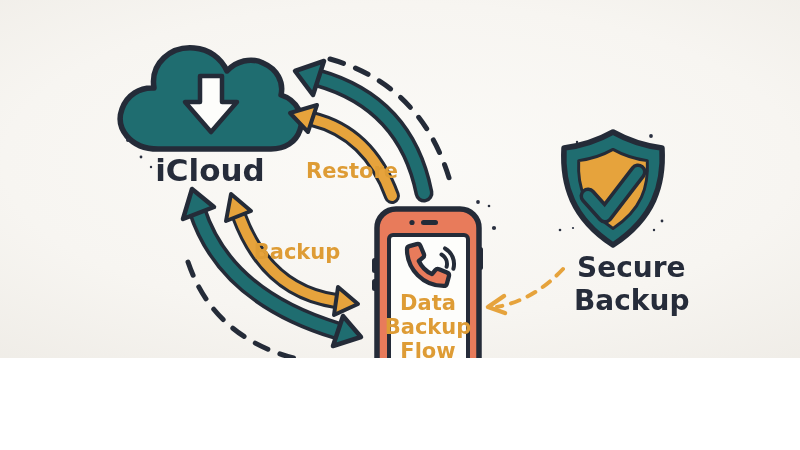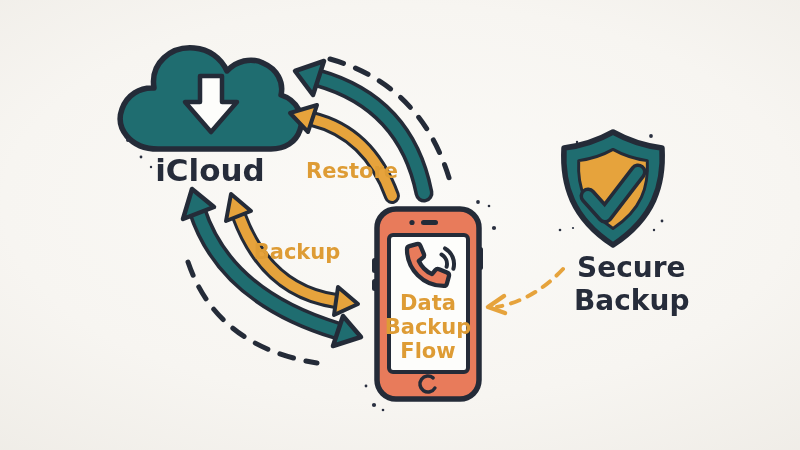--- a/index.html
+++ b/index.html
@@ -1,17 +1,17 @@
 <!DOCTYPE html>
 <html><head>
 <meta charset="utf-8">
 <style>
   html,body{margin:0;padding:0;}
   .stage{
-    width:800px;height:450px;position:relative;overflow:hidden;
+    width:800px;height:358px;position:relative;overflow:hidden;
     background:
       radial-gradient(ellipse 90% 80% at 50% 45%, #fbfaf7 0%, #f7f5f1 55%, #edeae4 100%);
   }
   svg{display:block;}
   text{font-family:"DejaVu Sans", sans-serif;}
   .t-ink{fill:#262c3a;font-weight:600;}
   .t-yellow{fill:#de9c35;font-weight:700;}
   .ink{fill:#242b38;}
   .teal{fill:#1f6d70;}
   .yellow{fill:#e6a33c;}

